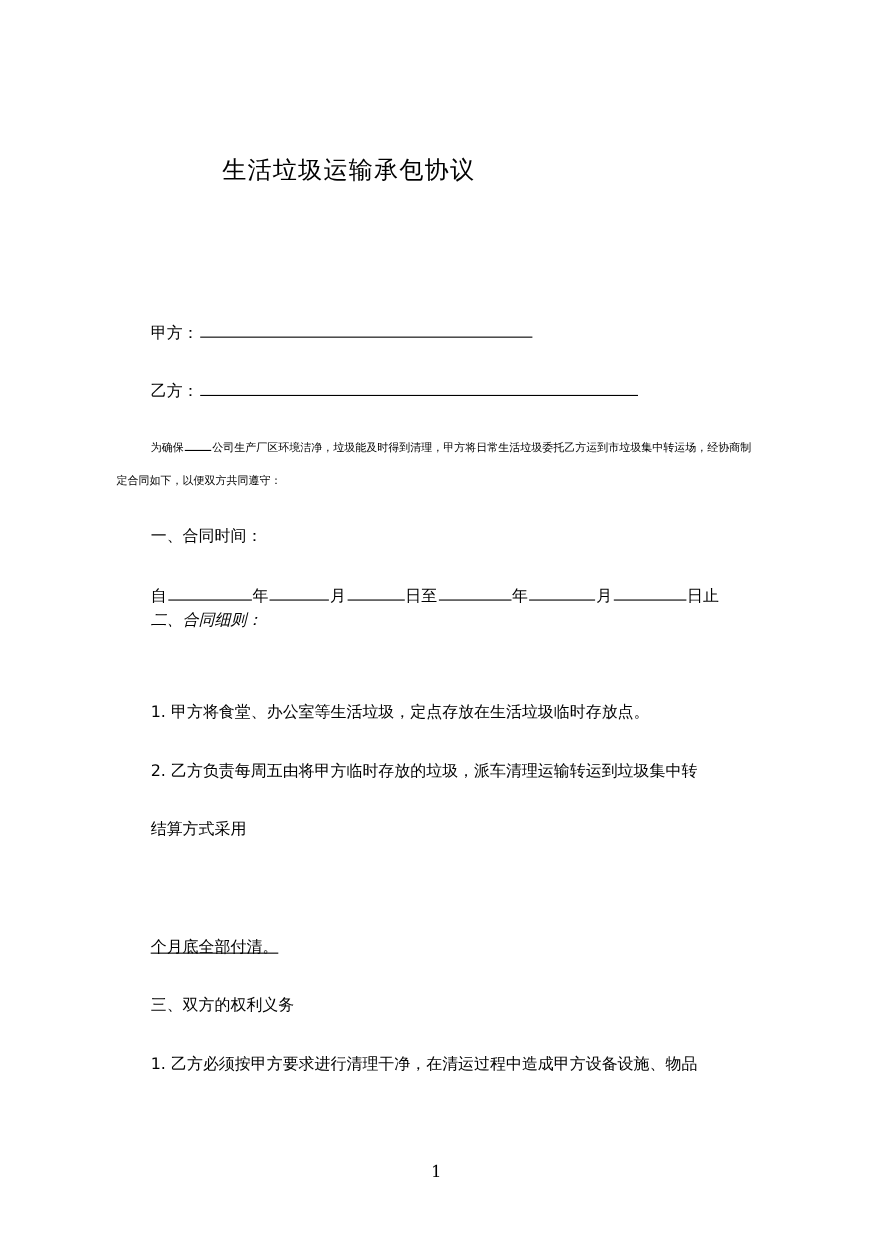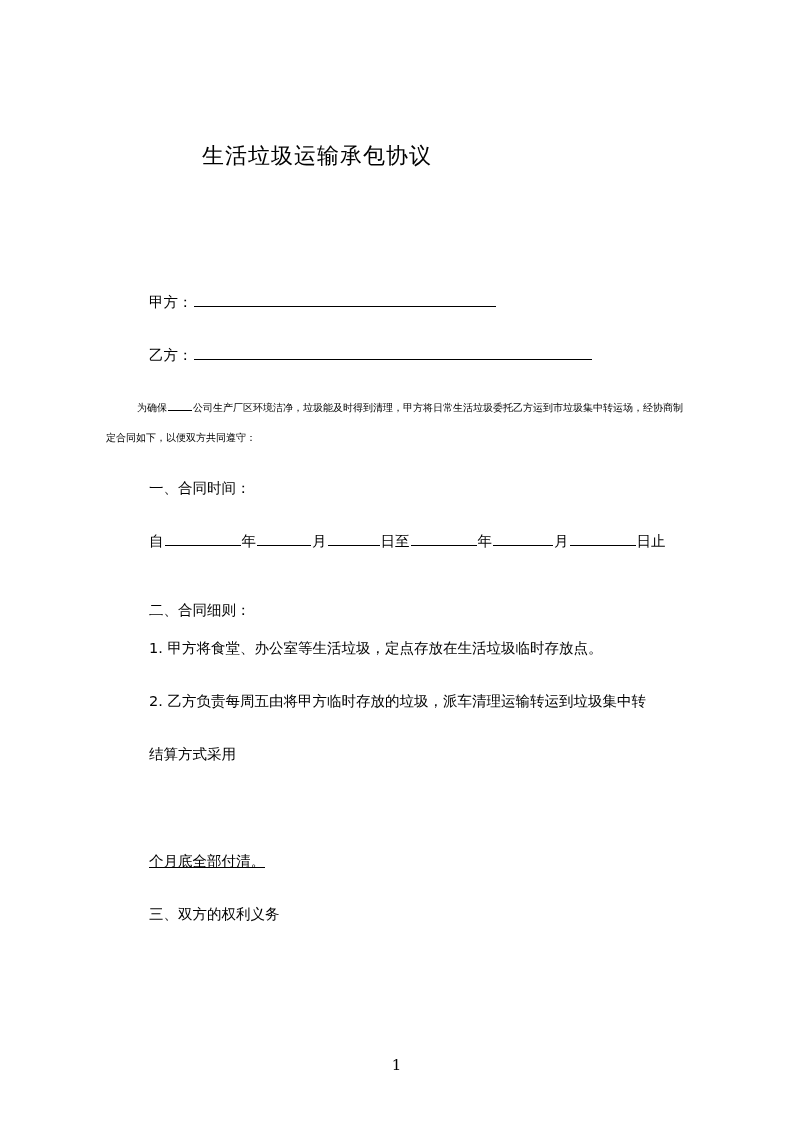--- a/index.html
+++ b/index.html
@@ -31,21 +31,20 @@
       font-size: 22px;
       letter-spacing: 1px;
       line-height: 32px;
     }
     .line {
       position: absolute;
       left: 137px;
       font-size: 14.5px;
       line-height: 20px;
       white-space: nowrap;
-      margin-left: 12px;
     }
     .para {
       position: absolute;
       left: 106px;
       width: 580px;
       font-size: 10px;
       line-height: 30px;
     }
     .para .indent {
       display: inline-block;
@@ -86,29 +85,30 @@
   <div class="para" style="top:393px;">
     <span class="indent"></span><span>为确保</span><span class="blank" style="width:24px;"></span><span>公司生产厂区环境洁净，垃圾能及时得到清理，甲方将日常生活垃圾委托乙方运到市垃圾集中转运场，经协商制定合同如下，以便双方共同遵守：</span>
   </div>
 
   <div class="line" style="top:478px;text-align:center;">一、合同时间：</div>
 
   <div class="line" style="top:531px;">
     <span>自</span><span class="blank" style="width:76px;"></span><span>年</span><span class="blank" style="width:54px;"></span><span>月</span><span class="blank" style="width:52px;"></span><span>日至</span><span class="blank" style="width:66px;"></span><span>年</span><span class="blank" style="width:60px;"></span><span>月</span><span class="blank" style="width:66px;"></span><span>日止</span>
   </div>
 
-  <div class="line" style="top:600px;">二、合同细则：</div>
+  <div class="line" style="top:554px;font-style:italic;">二、合同细则：</div>
 
   <div class="line" style="top:638px;">1. 甲方将食堂、办公室等生活垃圾，定点存放在生活垃圾临时存放点。</div>
 
   <div class="line" style="top:691px;">2. 乙方负责每周五由将甲方临时存放的垃圾，派车清理运输转运到垃圾集中转</div>
 
   <div class="line" style="top:744px;">结算方式采用</div>
 
 
   <div class="line" style="top:851px;text-decoration:underline;">个月底全部付清。</div>
 
   <div class="line" style="top:904px;">三、双方的权利义务</div>
 
+  <div class="line" style="top:958px;">1. 乙方必须按甲方要求进行清理干净，在清运过程中造成甲方设备设施、物品</div>
 
   <div class="page-number">1</div>
 
 </div>
 
 </body></html>

